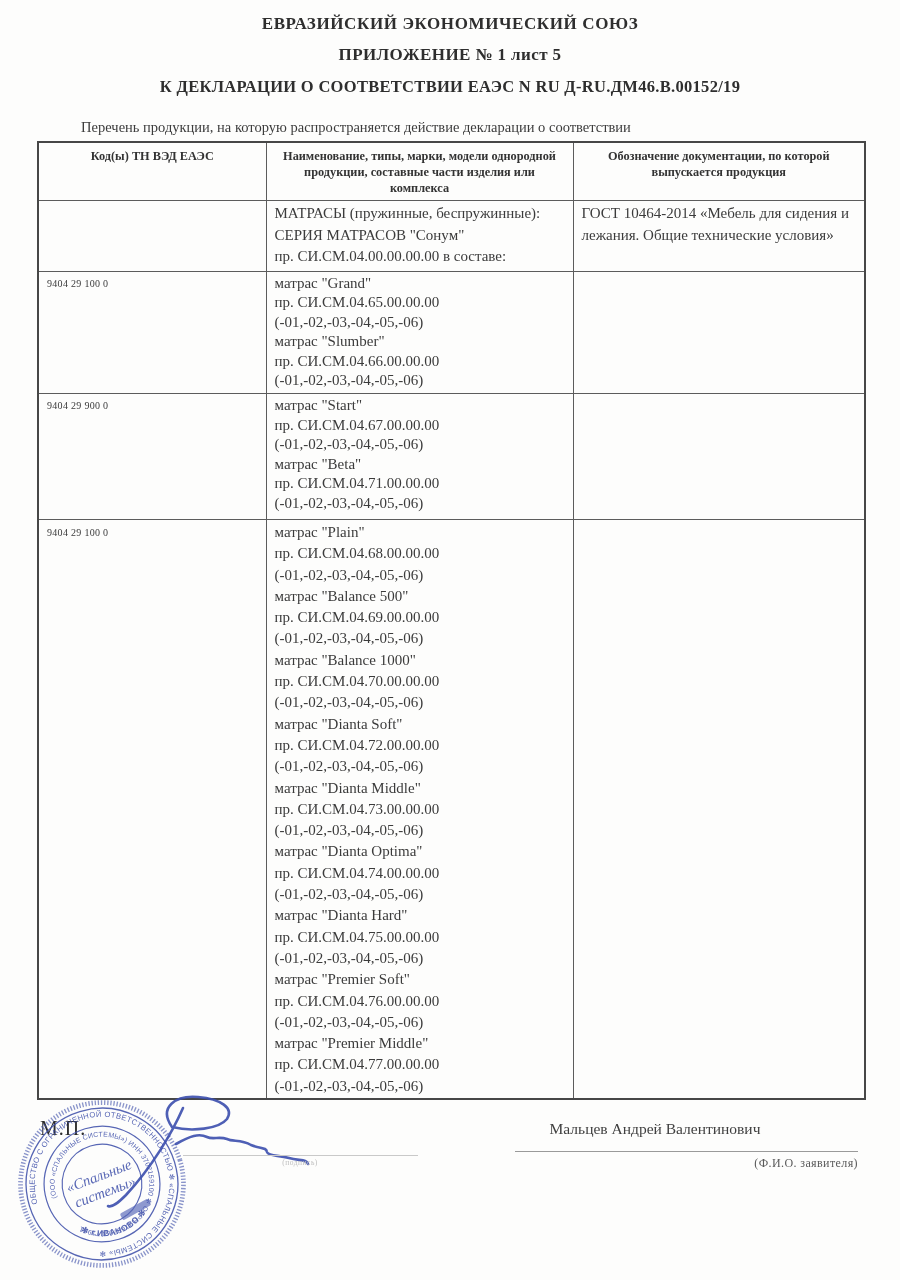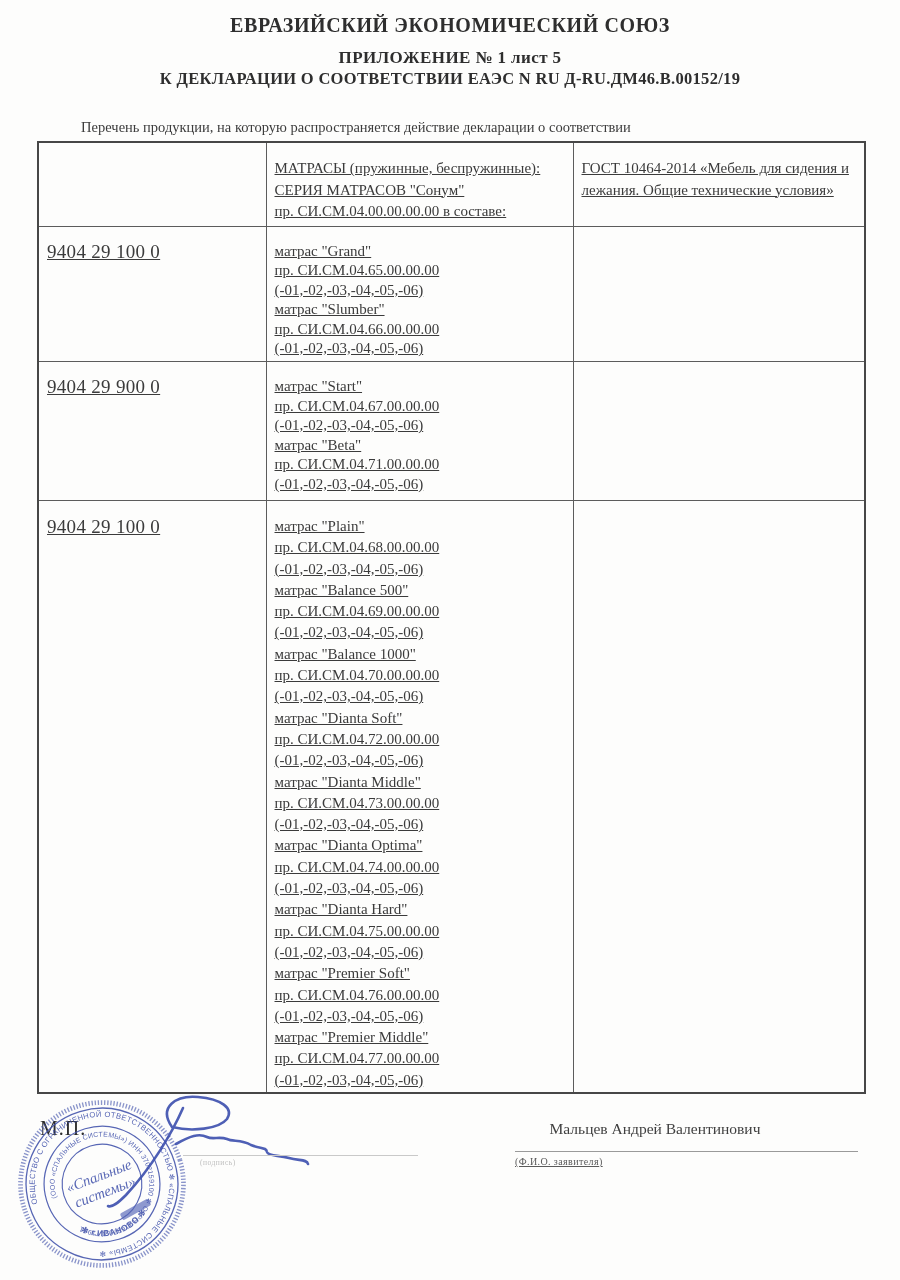--- a/index.html
+++ b/index.html
@@ -3,60 +3,60 @@
 <meta charset="utf-8">
 <style>
   html,body { margin:0; padding:0; background:#e8e8e8; }
   .page {
     position:relative; width:900px; height:1280px; margin:0 auto;
     background:#fdfdfc; overflow:hidden;
     font-family:"Liberation Serif", serif; color:#3a3a3a;
   }
   
   .title-block { position:absolute; left:0; top:10px; width:900px; text-align:center; }
-  .title-l1 { font-size:20px; font-weight:bold; letter-spacing:0.6px; color:#2e2e2e; margin:4px 0 0 0; }
+  .title-l1 { font-size:17px; font-weight:bold; letter-spacing:0.6px; color:#2e2e2e; margin:4px 0 0 0; }
   .title-l2 { font-size:17px; font-weight:bold; letter-spacing:0.4px; color:#2e2e2e; margin:11px 0 0 0;text-align:center; }
-  .title-l3 { font-size:16.5px; font-weight:bold; letter-spacing:0.3px; color:#2e2e2e; margin:1px 0 0 0; }
+  .title-l3 { font-size:16.5px; font-weight:bold; letter-spacing:0.3px; color:#2e2e2e; margin:12px 0 0 0; }
   .subtitle { position:absolute; left:0; top:119px; width:712px; text-align:center;
               font-size:14.5px; color:#3c3c3c; }
   
   .doc-table {
     position:absolute; left:37px; top:141px; width:827px;
     border-collapse:collapse; table-layout:fixed;
     border:2px solid #474747;
   }
   .doc-table col.c1 { width:228px; }
   .doc-table col.c2 { width:307px; }
   .doc-table col.c3 { width:292px; }
   .doc-table th, .doc-table td {
     border:1px solid #5c5c5c; vertical-align:top; overflow:hidden;
     white-space:pre-line;
   }
   .doc-table th {
     font-size:12.3px; font-weight:bold; color:#333; text-align:center;
     line-height:16px; padding:5px 5px 0 5px; height:52px;
   }
-  .doc-table td { font-size:15px; color:#3b3b3b; padding:15px 6px 0 8px;text-decoration:underline; }
+  .doc-table td { font-size:15px; color:#3b3b3b; padding:2px 6px 0 8px; }
   tr.r-a  td { height:68px;  line-height:21.5px; }
   tr.r-b  td { height:119px; line-height:19.4px; }
   tr.r-c  td { height:123px; line-height:19.6px; }
   tr.r-d  td { height:576px; line-height:21.3px; }
-  td.code-cell { font-size:19px; letter-spacing:0.3px; }
+  td.code-cell { font-size:10px; letter-spacing:0.3px; }
   
   .mp-label { position:absolute; left:40px; top:1117px; font-size:20px; color:#2d2d2d; letter-spacing:1px; }
   .sig-line   { position:absolute; left:183px; top:1155px; width:235px; height:0;
                 border-top:1px solid #c9c9c9; }
-  .sig-caption{ position:absolute; left:200px; top:1158px; width:200px; 
+  .sig-caption{ position:absolute; left:200px; top:1158px; width:200px; text-align:center;
                 font-size:7.5px; color:#bdbdbd; letter-spacing:0.5px; }
   .signer-name{ position:absolute; left:430px; top:1120px; width:450px; text-align:center;
                 font-size:15.5px; color:#3f3f3f; }
   .name-line  { position:absolute; left:515px; top:1151px; width:343px; height:0;
                 border-top:1px solid #9a9a9a; }
-  .signer-caption { position:absolute; left:515px; top:1156px; width:343px; text-align:left;
-                font-size:10px; color:#5a5a5a; letter-spacing:0.4px;text-decoration:underline; }
+  .signer-caption { position:absolute; left:515px; top:1156px; width:343px; text-align:right;
+                font-size:12px; color:#5a5a5a; letter-spacing:0.4px; }
   .stamp-svg { position:absolute; left:12px; top:1094px; width:180px; height:180px; }
   .sign-svg  { position:absolute; left:60px; top:1075px; width:380px; height:160px; }
 </style>
 </head>
 <body>
 
 <div class="page">
 
   <div class="title-block">
     <div class="title-l1">ЕВРАЗИЙСКИЙ ЭКОНОМИЧЕСКИЙ СОЮЗ</div>
@@ -65,20 +65,28 @@
   </div>
   <div class="subtitle">Перечень продукции, на которую распространяется действие декларации о соответствии</div>
 
   <table class="doc-table">
     <colgroup>
         <col class="c1">
         <col class="c2">
         <col class="c3">
       </colgroup>
     <tbody>
+        <tr>
+      <th>Код(ы) ТН ВЭД ЕАЭС</th>
+      <th>Наименование, типы, марки, модели однородной
+продукции, составные части изделия или
+комплекса</th>
+      <th>Обозначение документации, по которой
+выпускается продукция</th>
+    </tr>
     <tr class="r-a">
       <td class="code-cell"></td>
       <td>МАТРАСЫ (пружинные, беспружинные):
 СЕРИЯ МАТРАСОВ "Сонум"
 пр. СИ.СМ.04.00.00.00.00 в составе:</td>
       <td>ГОСТ 10464-2014 «Мебель для сидения и
 лежания. Общие технические условия»</td>
     </tr>
     <tr class="r-b">
       <td class="code-cell">9404 29 100 0</td>

